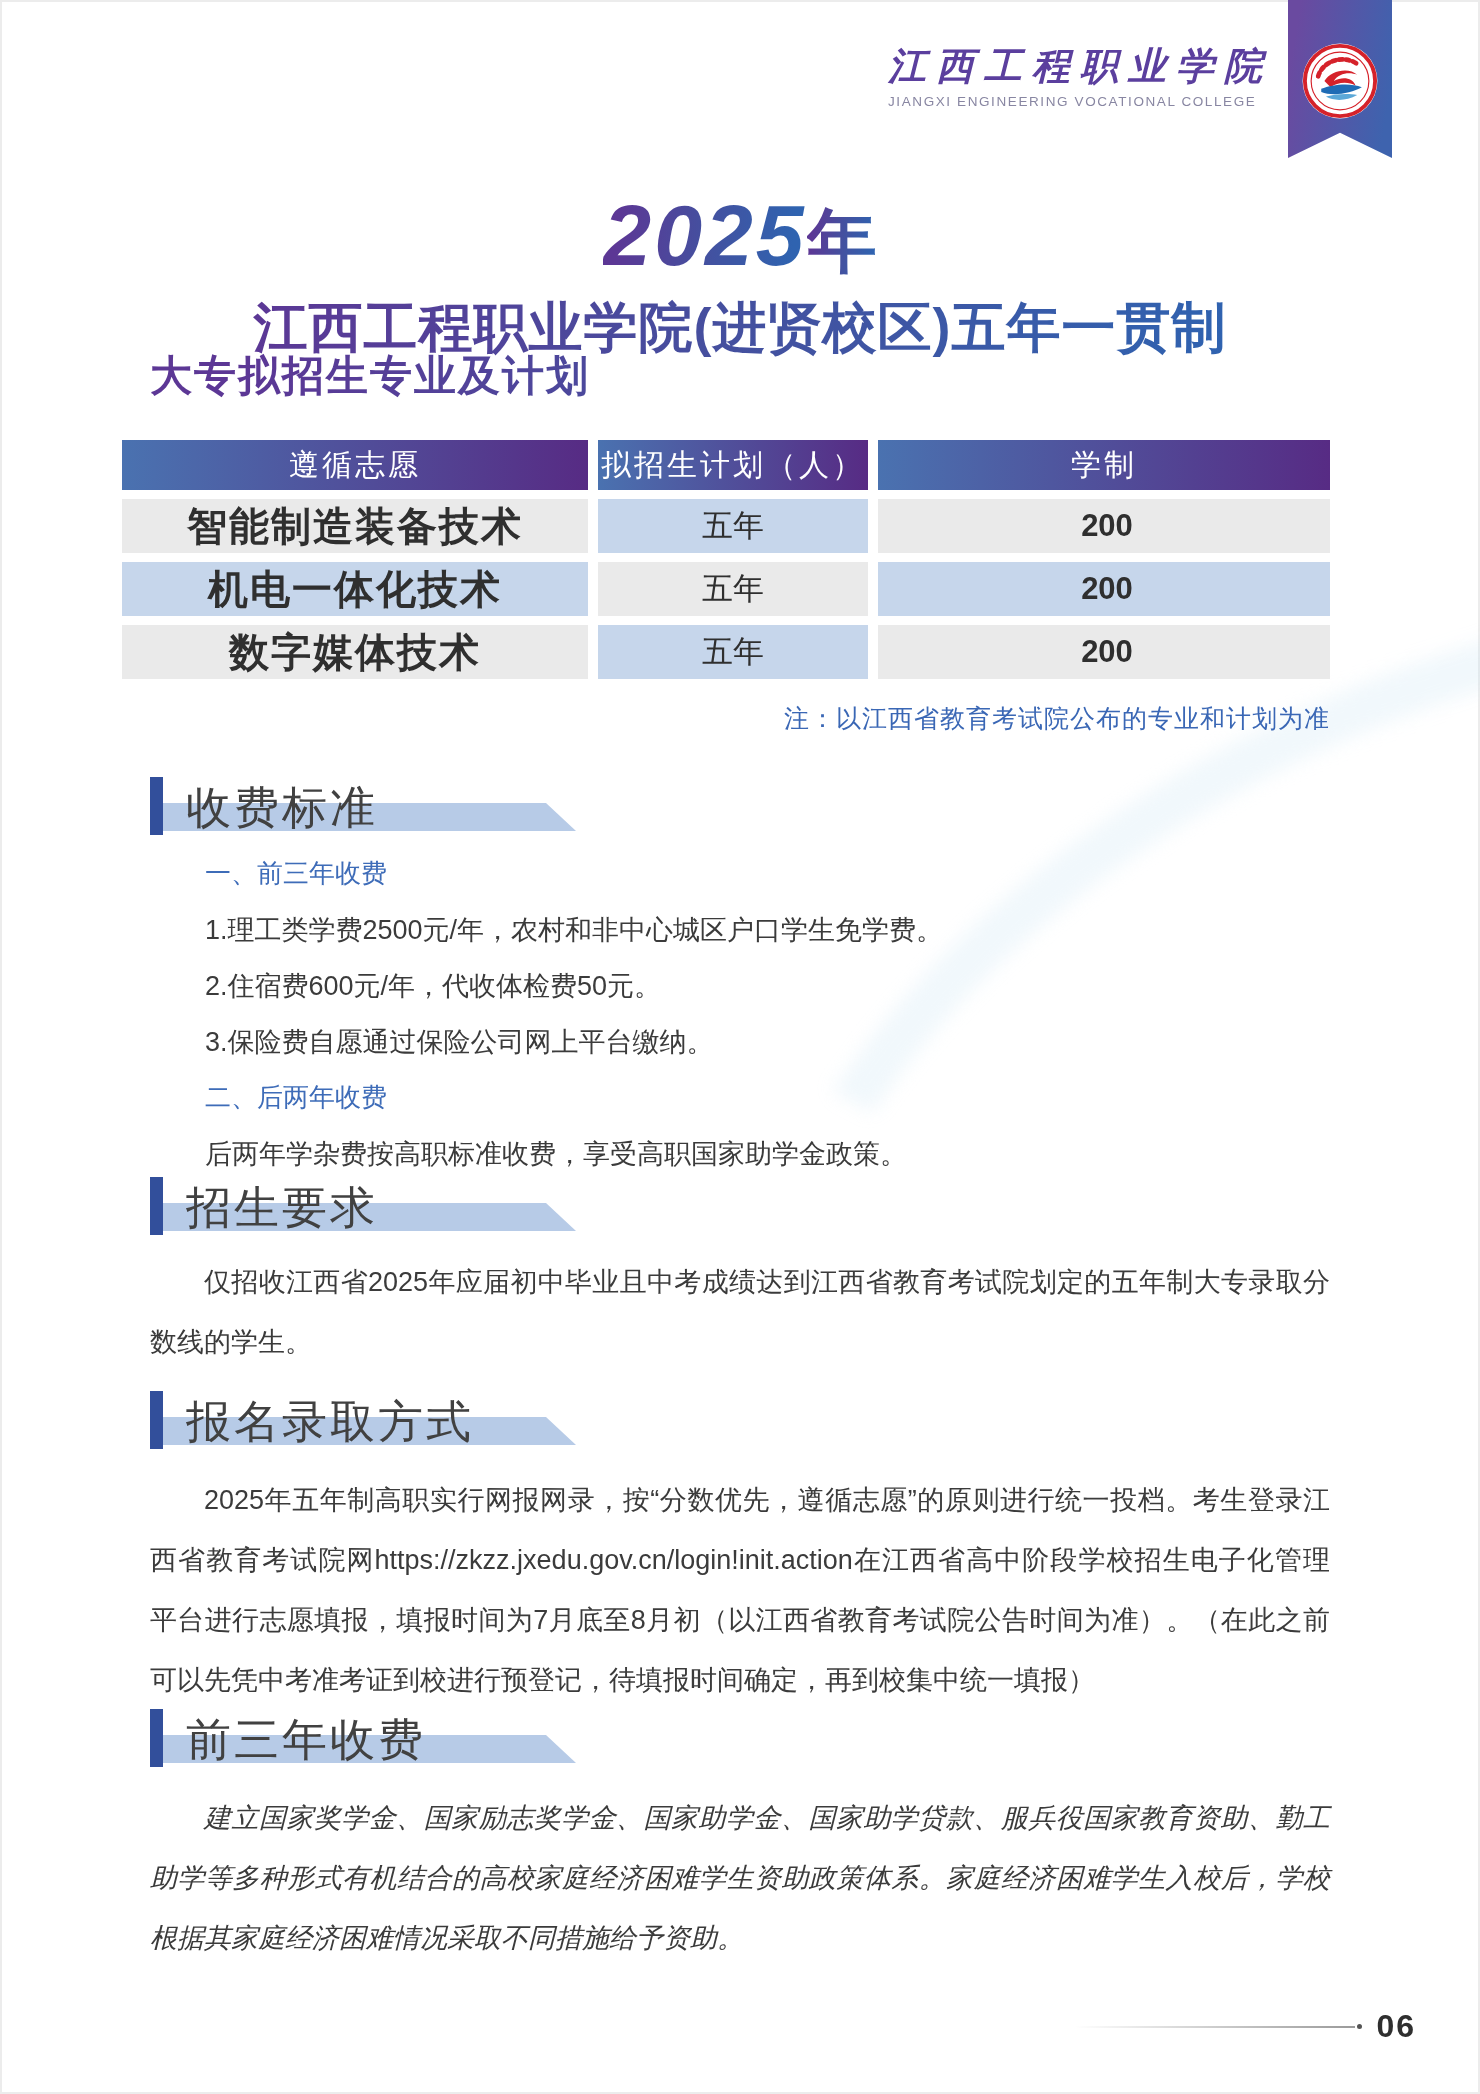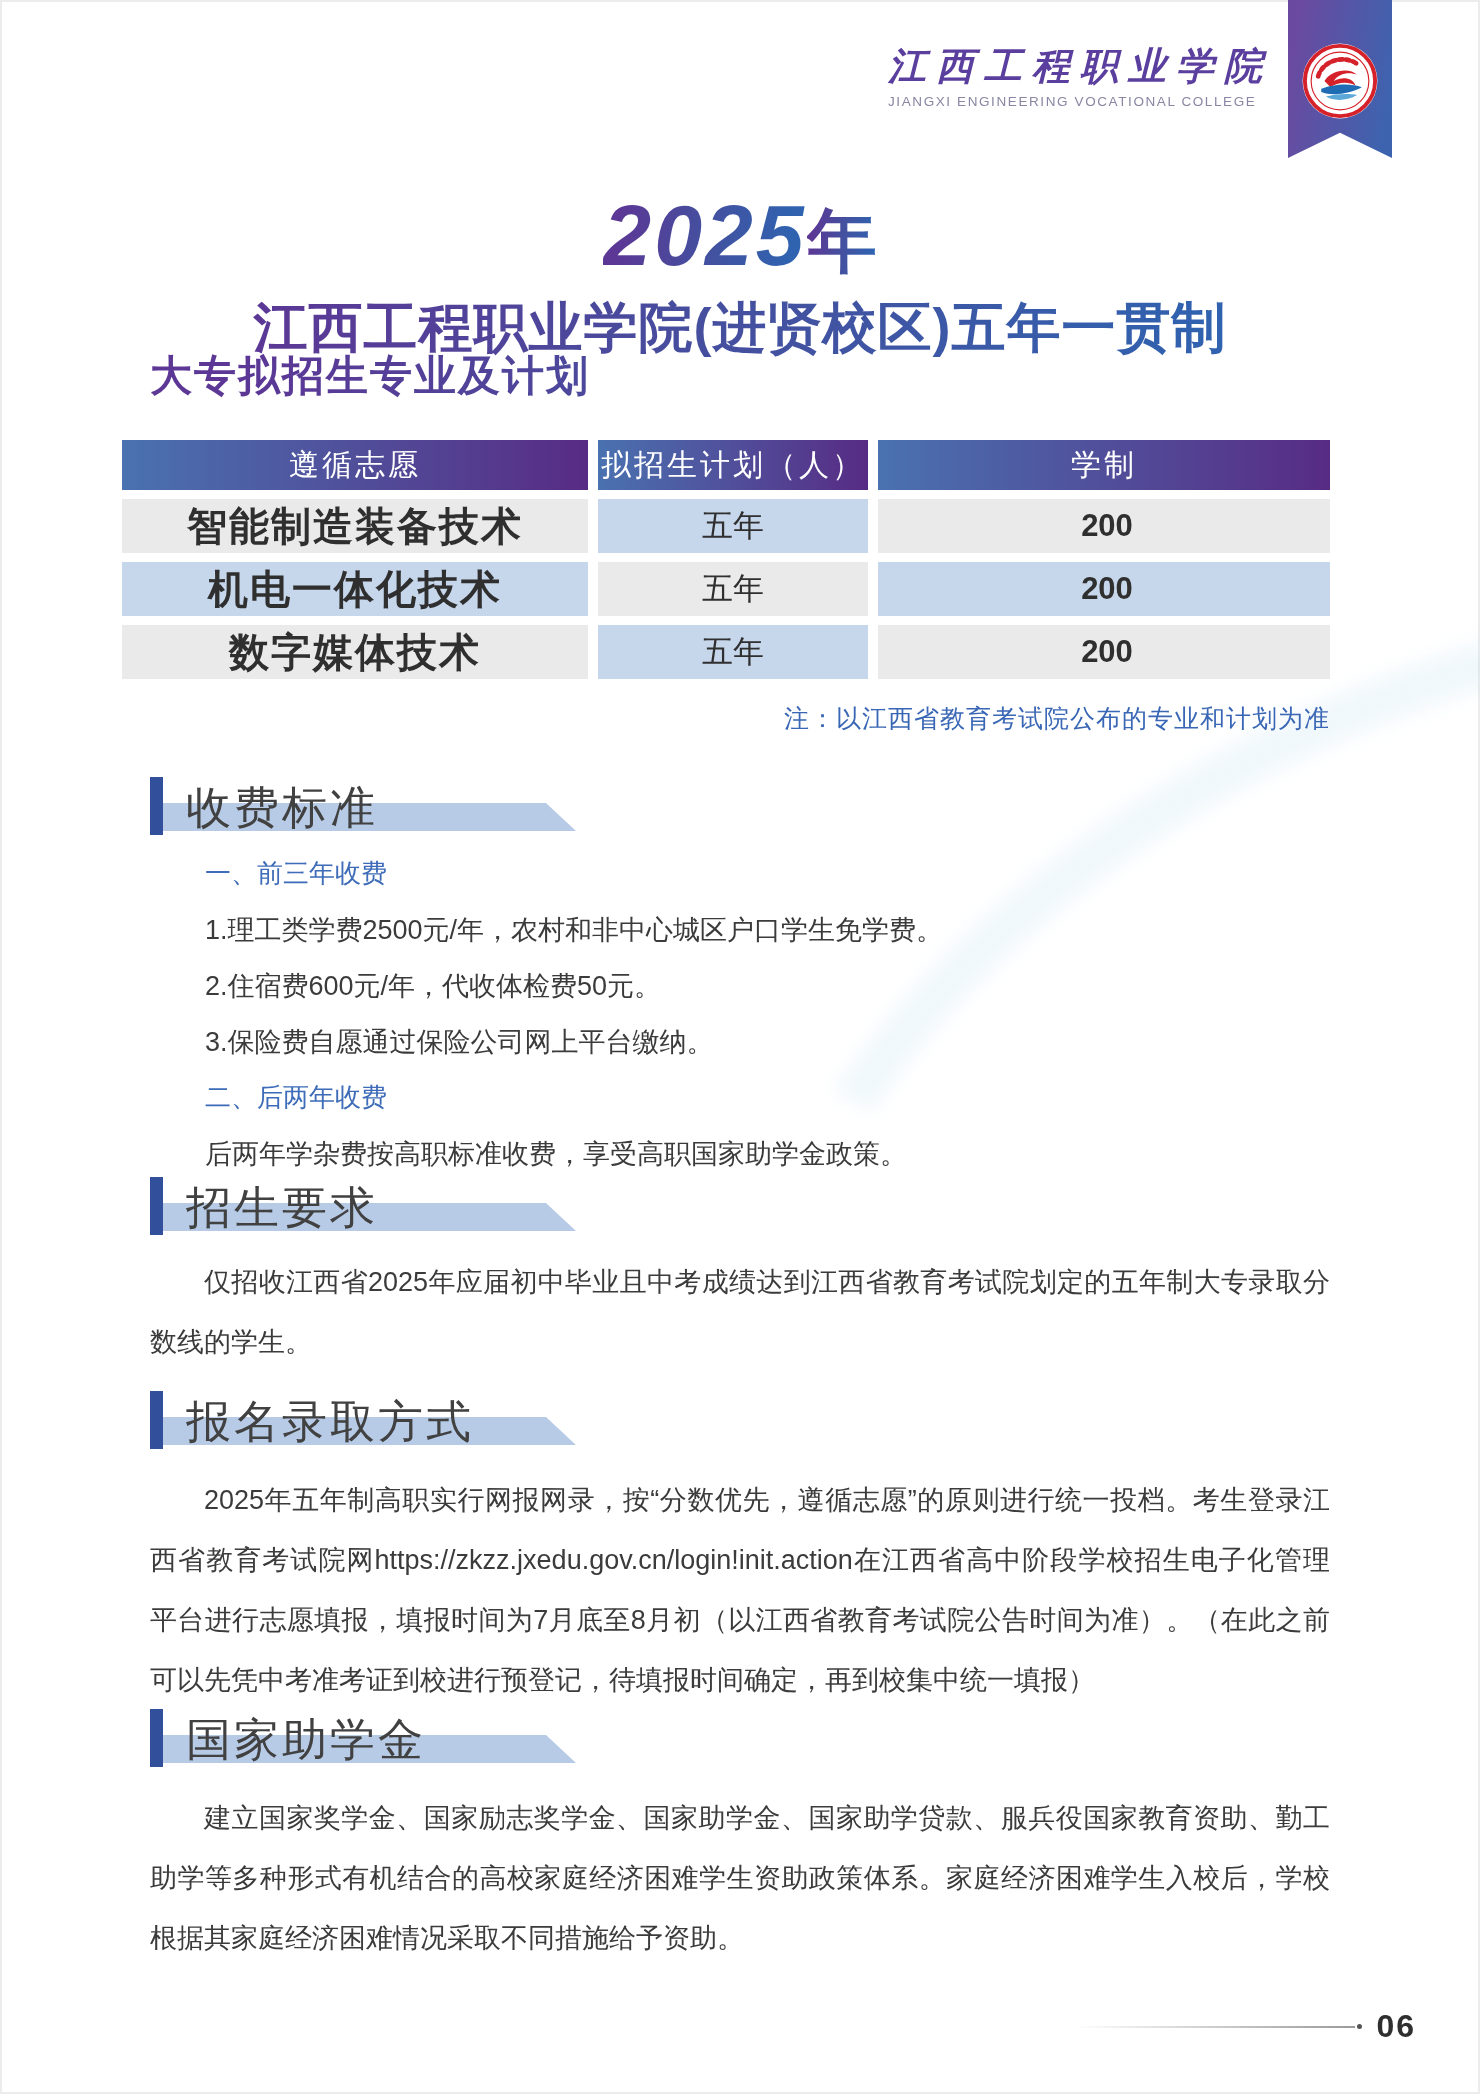--- a/index.html
+++ b/index.html
@@ -61,21 +61,21 @@
                color:#414141; letter-spacing:3px; }
 
   
   .fees { position:absolute; left:205px; top:858px; width:1125px; }
   .fee-sub { font-size:26px; color:#3e6cb8; margin-bottom:25px; line-height:31px; }
   .fee-line { font-size:27px; color:#3b3b3b; margin-bottom:24px; line-height:32px; }
   .para { position:absolute; left:150px; width:1180px; font-size:27px; line-height:60px;
           color:#3b3b3b; text-align:justify; text-indent:2em; }
   #para-req { top:1252px; }
   #para-reg { top:1470px; }
-  #para-fund { top:1788px; }
+  #para-fund { top:1788px;font-style:italic; }
   .url { color:#3b3b3b; text-decoration:none; }
 
   
   .pn-row { position:absolute; top:2008px; right:64px; display:flex; align-items:center; }
   .pn-line { width:280px; height:2px; background:linear-gradient(90deg,rgba(150,150,150,0),#9a9a9a); }
   .pn-dot { width:5px; height:5px; border-radius:50%; background:#555; margin-left:2px; }
   .pn { margin-left:14px; font-size:32px; font-weight:700; color:#2f2f2f; letter-spacing:2px; }
 </style>
 </head>
 <body>
@@ -152,21 +152,21 @@
   <div class="section" style="top:1390px">
     <div class="sec-band"></div>
     <div class="sec-bar"></div>
     <h2 class="sec-title">报名录取方式</h2>
   </div>
   <p class="para" id="para-reg"><span>2025年五年制高职实行网报网录，按“分数优先，遵循志愿”的原则进行统一投档。考生登录江西省教育考试院网</span><span class="url">https://zkzz.jxedu.gov.cn/login!init.action</span><span>在江西省高中阶段学校招生电子化管理平台进行志愿填报，填报时间为7月底至8月初（以江西省教育考试院公告时间为准）。（在此之前可以先凭中考准考证到校进行预登记，待填报时间确定，再到校集中统一填报）</span></p>
 
   <div class="section" style="top:1708px">
     <div class="sec-band"></div>
     <div class="sec-bar"></div>
-    <h2 class="sec-title">国家助学金</h2>
+    <h2 class="sec-title">前三年收费</h2>
   </div>
   <p class="para" id="para-fund">建立国家奖学金、国家励志奖学金、国家助学金、国家助学贷款、服兵役国家教育资助、勤工助学等多种形式有机结合的高校家庭经济困难学生资助政策体系。家庭经济困难学生入校后，学校根据其家庭经济困难情况采取不同措施给予资助。</p>
 
   <div class="pn-row">
     <div class="pn-line"></div>
     <div class="pn-dot"></div>
     <div class="pn">06</div>
   </div>
 
 </div>

